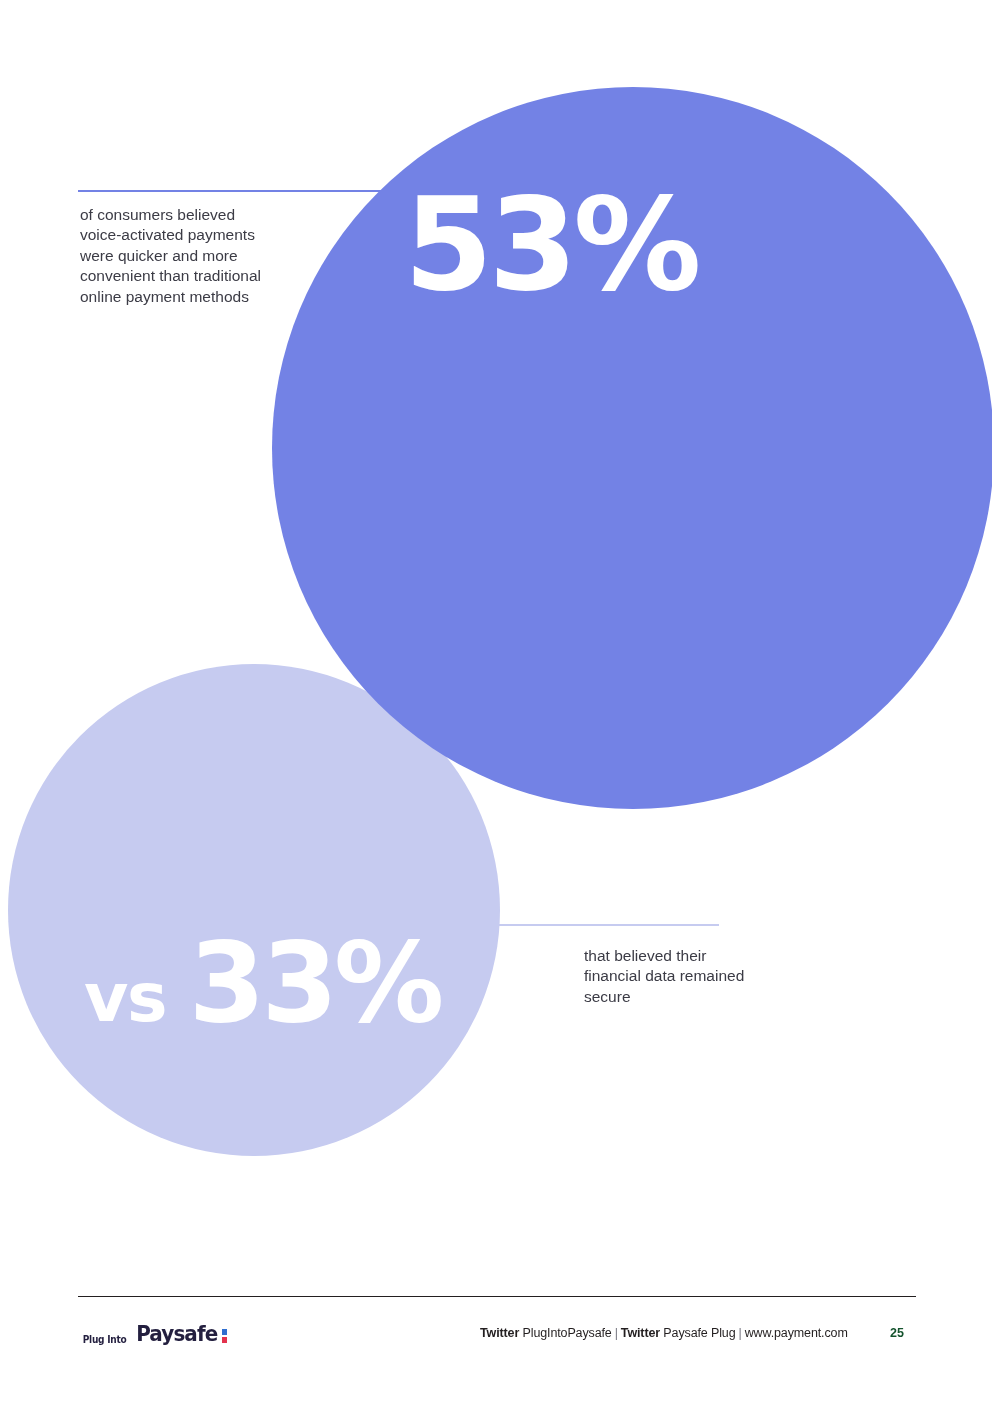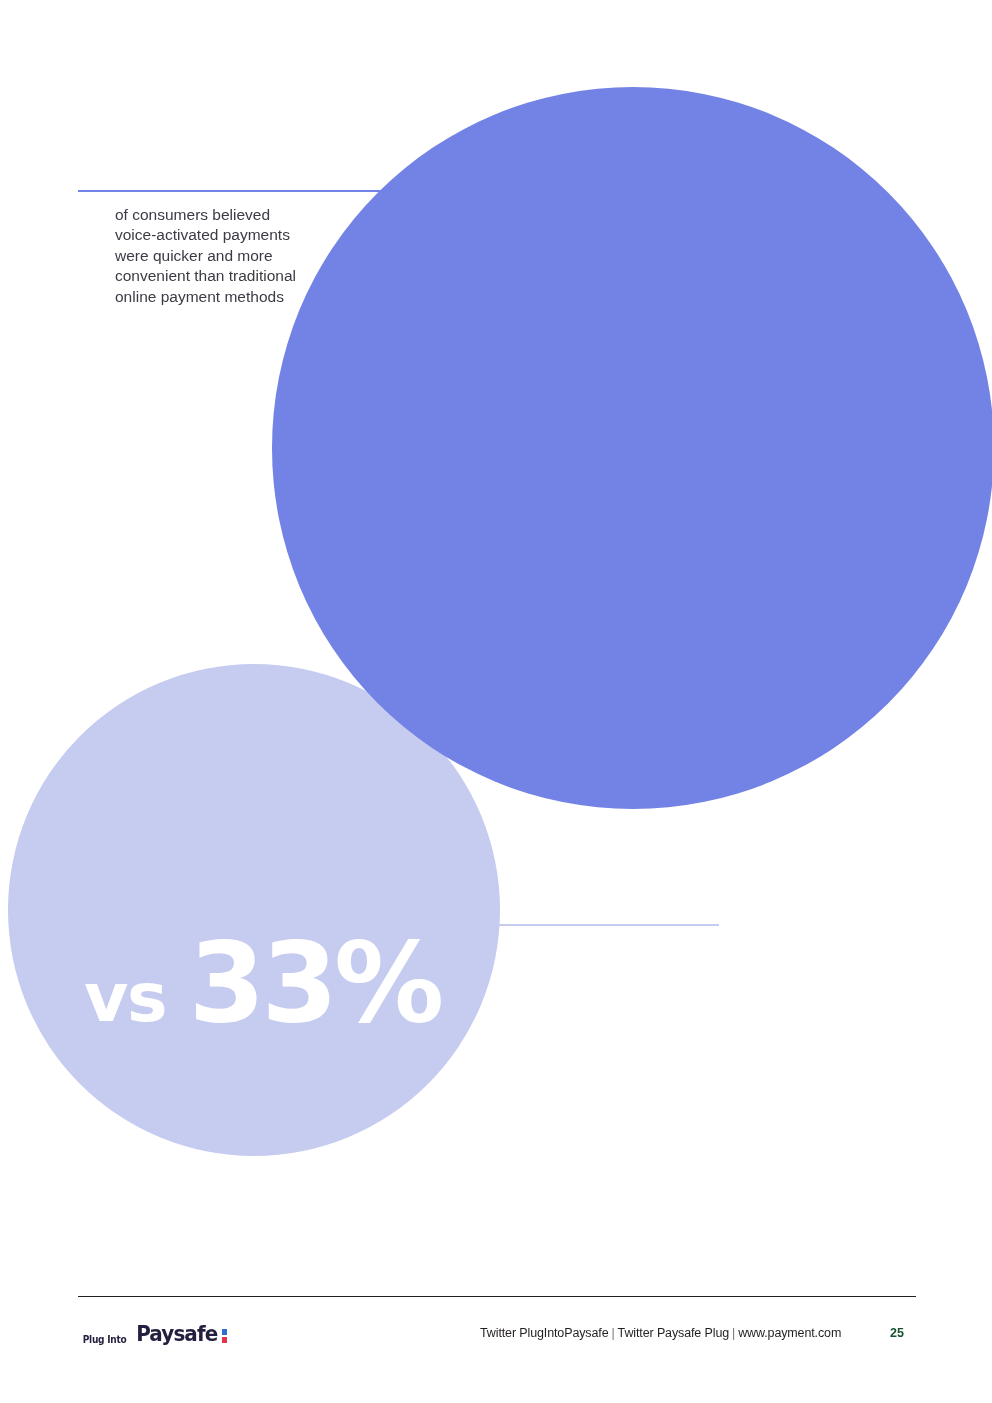--- a/index.html
+++ b/index.html
@@ -88,21 +88,20 @@
     z-index: 0;
   }
 
   
   .caption {
     position: absolute;
     color: #3b3b45;
     font-size: 15.5px;
     line-height: 1.32;
     z-index: 5;
-    margin-left: 35px;
   }
   #caption-top {
     left: 80px;
     top: 205px;
     width: 200px;
   }
   #caption-mid {
     left: 584px;
     top: 946px;
     width: 180px;
@@ -178,21 +177,21 @@
 
   #footer-links {
     position: absolute;
     left: 402px;
     top: 8px;
     font-size: 12.5px;
     color: #231f20;
     white-space: nowrap;
     letter-spacing: -0.01em;
   }
-  #footer-links .strong { font-weight: normal; text-align: right; }
+  #footer-links .strong { font-weight: bold; text-align: right; }
   #footer-links .sep { color: #777782; padding: 0 3px; }
   #page-number {
     position: absolute;
     left: 812px;
     top: 8px;
     font-size: 12.5px;
     font-weight: bold;
     color: #14532d;
   }
 </style>
@@ -200,27 +199,29 @@
 <body>
 
 <div id="page">
 
   <div id="circle-light" class="circle"></div>
 
   <div id="circle-dark" class="circle"></div>
 
   <div id="rule-top" class="rule"></div>
 
+  <div id="stat-53" class="stat">53%</div>
 
   <div id="caption-top" class="caption">of consumers believed voice-activated payments were quicker and more convenient than traditional online payment methods</div>
 
   <div id="rule-mid" class="rule"></div>
 
   <div id="stat-37" class="stat"><span class="vs">vs </span><span>33%</span></div>
 
+  <div id="caption-mid" class="caption">that believed their financial data remained secure</div>
 
   <div id="footer-rule"></div>
 
   <div id="footer">
 
     <div id="logo">
       <span class="plug-into">Plug Into</span>
       <span class="paysafe">Paysafe</span>
       <span class="marks">
         <span class="dot-top"></span>

